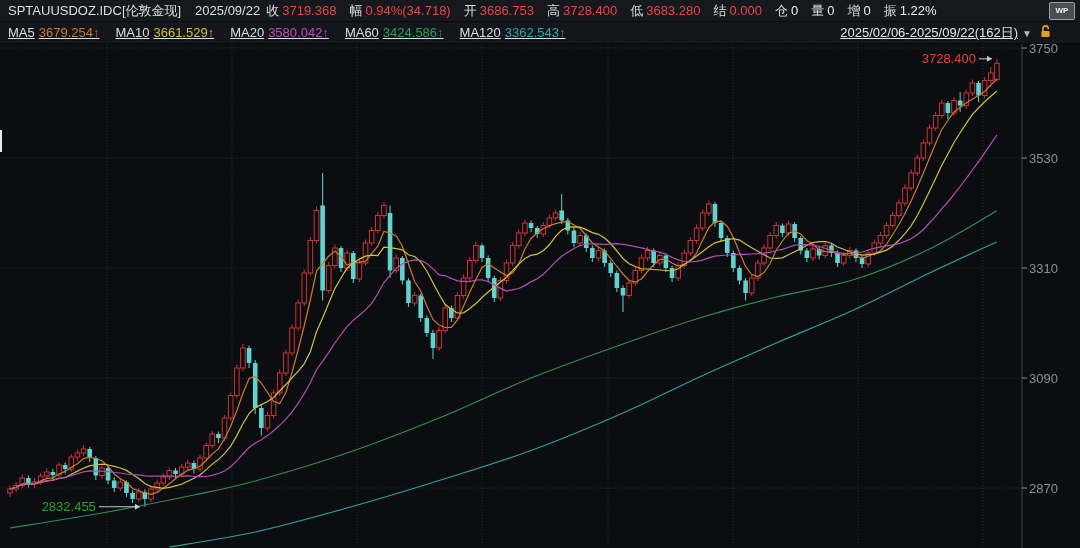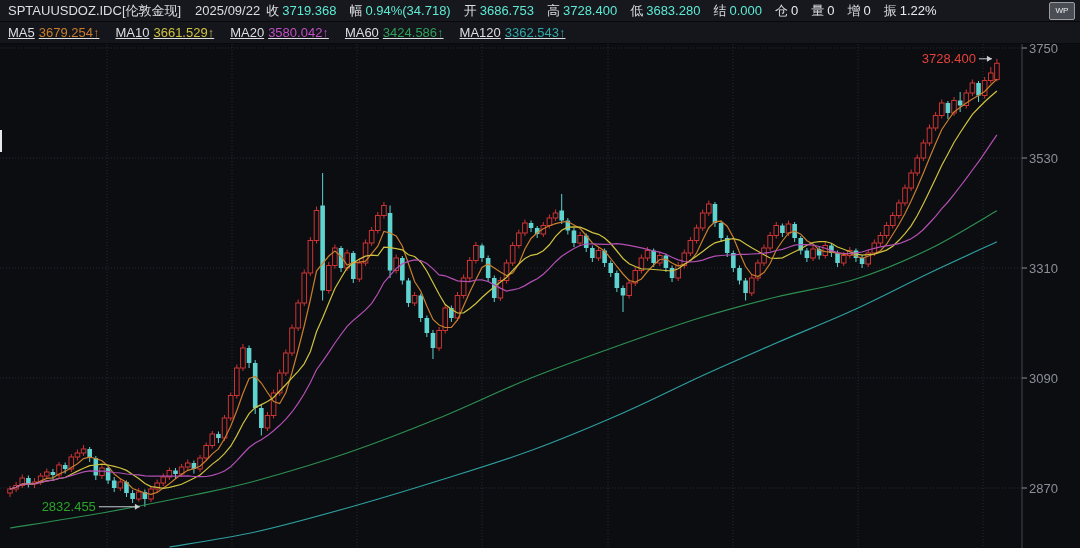--- a/index.html
+++ b/index.html
@@ -8,47 +8,57 @@
   .row1{box-sizing:border-box;height:22px;display:flex;align-items:center;
         background:#16181d;border-bottom:1px solid #08090b;padding-left:8px;
         font-size:13px;color:#dcdee2;white-space:nowrap;}
   .row2{box-sizing:border-box;height:22px;display:flex;align-items:center;
         background:#14161b;border-bottom:1px solid #08090b;padding-left:8px;
         font-size:13px;color:#dcdee2;position:relative;white-space:nowrap;text-decoration:underline;}
   .sym{margin-right:14px;}
   .qdate{margin-right:6px;}
   .qf{margin-right:13px;}
   .qf .lab{color:#dcdee2;margin-right:3px;}
-  .val-red{color:#5eead4;}
+  .val-red{color:#ef4444;}
   .val-white{color:#e9ebee;}
   .ma-item{margin-right:16px;}
   .ma-item .lab{color:#dcdee2;margin-right:4px;}
   .range-ctl{position:absolute;right:28px;top:0;height:22px;display:flex;align-items:center;}
   .range{color:#e2e4e8;text-decoration:underline;cursor:pointer;}
   .tri{color:#b5b8be;font-size:10px;margin-left:4px;cursor:pointer;}
   .lock{margin-left:8px;cursor:pointer;display:inline-block;}
   .wp-icon{position:absolute;top:2px;right:5px;width:24px;height:16px;
            background:#4a4d53;border:1px solid #9a9da3;border-radius:2px;
-           color:#f0f1f3;font-size:8px;font-weight:normal;line-height:16px;
+           color:#f0f1f3;font-size:8px;font-weight:bold;line-height:16px;
            text-align:center;letter-spacing:0;}
   #chart{display:block;overflow:visible;cursor:crosshair;}
 </style>
 </head>
 <body>
 
 <div class="app">
   <div class="row1">
     <span class="sym">SPTAUUSDOZ.IDC[伦敦金现]</span>
     <span class="qdate">2025/09/22</span>
     <span id="quote-fields"><span class="qf"><span class="lab">收</span><span class="val-red">3719.368</span></span><span class="qf"><span class="lab">幅</span><span class="val-red">0.94%(34.718)</span></span><span class="qf"><span class="lab">开</span><span class="val-red">3686.753</span></span><span class="qf"><span class="lab">高</span><span class="val-red">3728.400</span></span><span class="qf"><span class="lab">低</span><span class="val-red">3683.280</span></span><span class="qf"><span class="lab">结</span><span class="val-red">0.000</span></span><span class="qf"><span class="lab">仓</span><span class="val-white">0</span></span><span class="qf"><span class="lab">量</span><span class="val-white">0</span></span><span class="qf"><span class="lab">增</span><span class="val-white">0</span></span><span class="qf"><span class="lab">振</span><span class="val-white">1.22%</span></span></span>
     <div class="wp-icon">WP</div>
   </div>
 
   <div class="row2">
     <span id="ma-items"><span class="ma-item"><span class="lab">MA5</span><span style="color: rgb(201, 126, 45);">3679.254↑</span></span><span class="ma-item"><span class="lab">MA10</span><span style="color: rgb(207, 194, 63);">3661.529↑</span></span><span class="ma-item"><span class="lab">MA20</span><span style="color: rgb(191, 79, 195);">3580.042↑</span></span><span class="ma-item"><span class="lab">MA60</span><span style="color: rgb(47, 160, 90);">3424.586↑</span></span><span class="ma-item"><span class="lab">MA120</span><span style="color: rgb(47, 169, 169);">3362.543↑</span></span></span>
+    <div class="range-ctl">
+      <span class="range">2025/02/06-2025/09/22(162日)</span>
+      <span class="tri">▼</span>
+      <span class="lock">
+        <svg width="12" height="13" viewBox="0 0 12 13">
+          <path d="M3 6 V3.6 A2.6 2.6 0 0 1 8.2 3.4 L8.2 4.2" fill="none" stroke="#e0a125" stroke-width="1.6"></path>
+          <rect x="1.4" y="6" width="8.2" height="6" rx="1" fill="#e0a125"></rect>
+        </svg>
+      </span>
+    </div>
   </div>
 
   <svg id="chart" width="1080" height="504" viewBox="0 0 1080 504">
       <defs>
         <clipPath id="plot">
           <rect x="0" y="0" width="1022" height="504"></rect>
         </clipPath>
       </defs>
       <line x1="0" y1="4" x2="1022" y2="4" stroke="#262a32" stroke-width="1" stroke-dasharray="1 2"></line>
       <line x1="0" y1="114" x2="1022" y2="114" stroke="#262a32" stroke-width="1" stroke-dasharray="1 2"></line>

